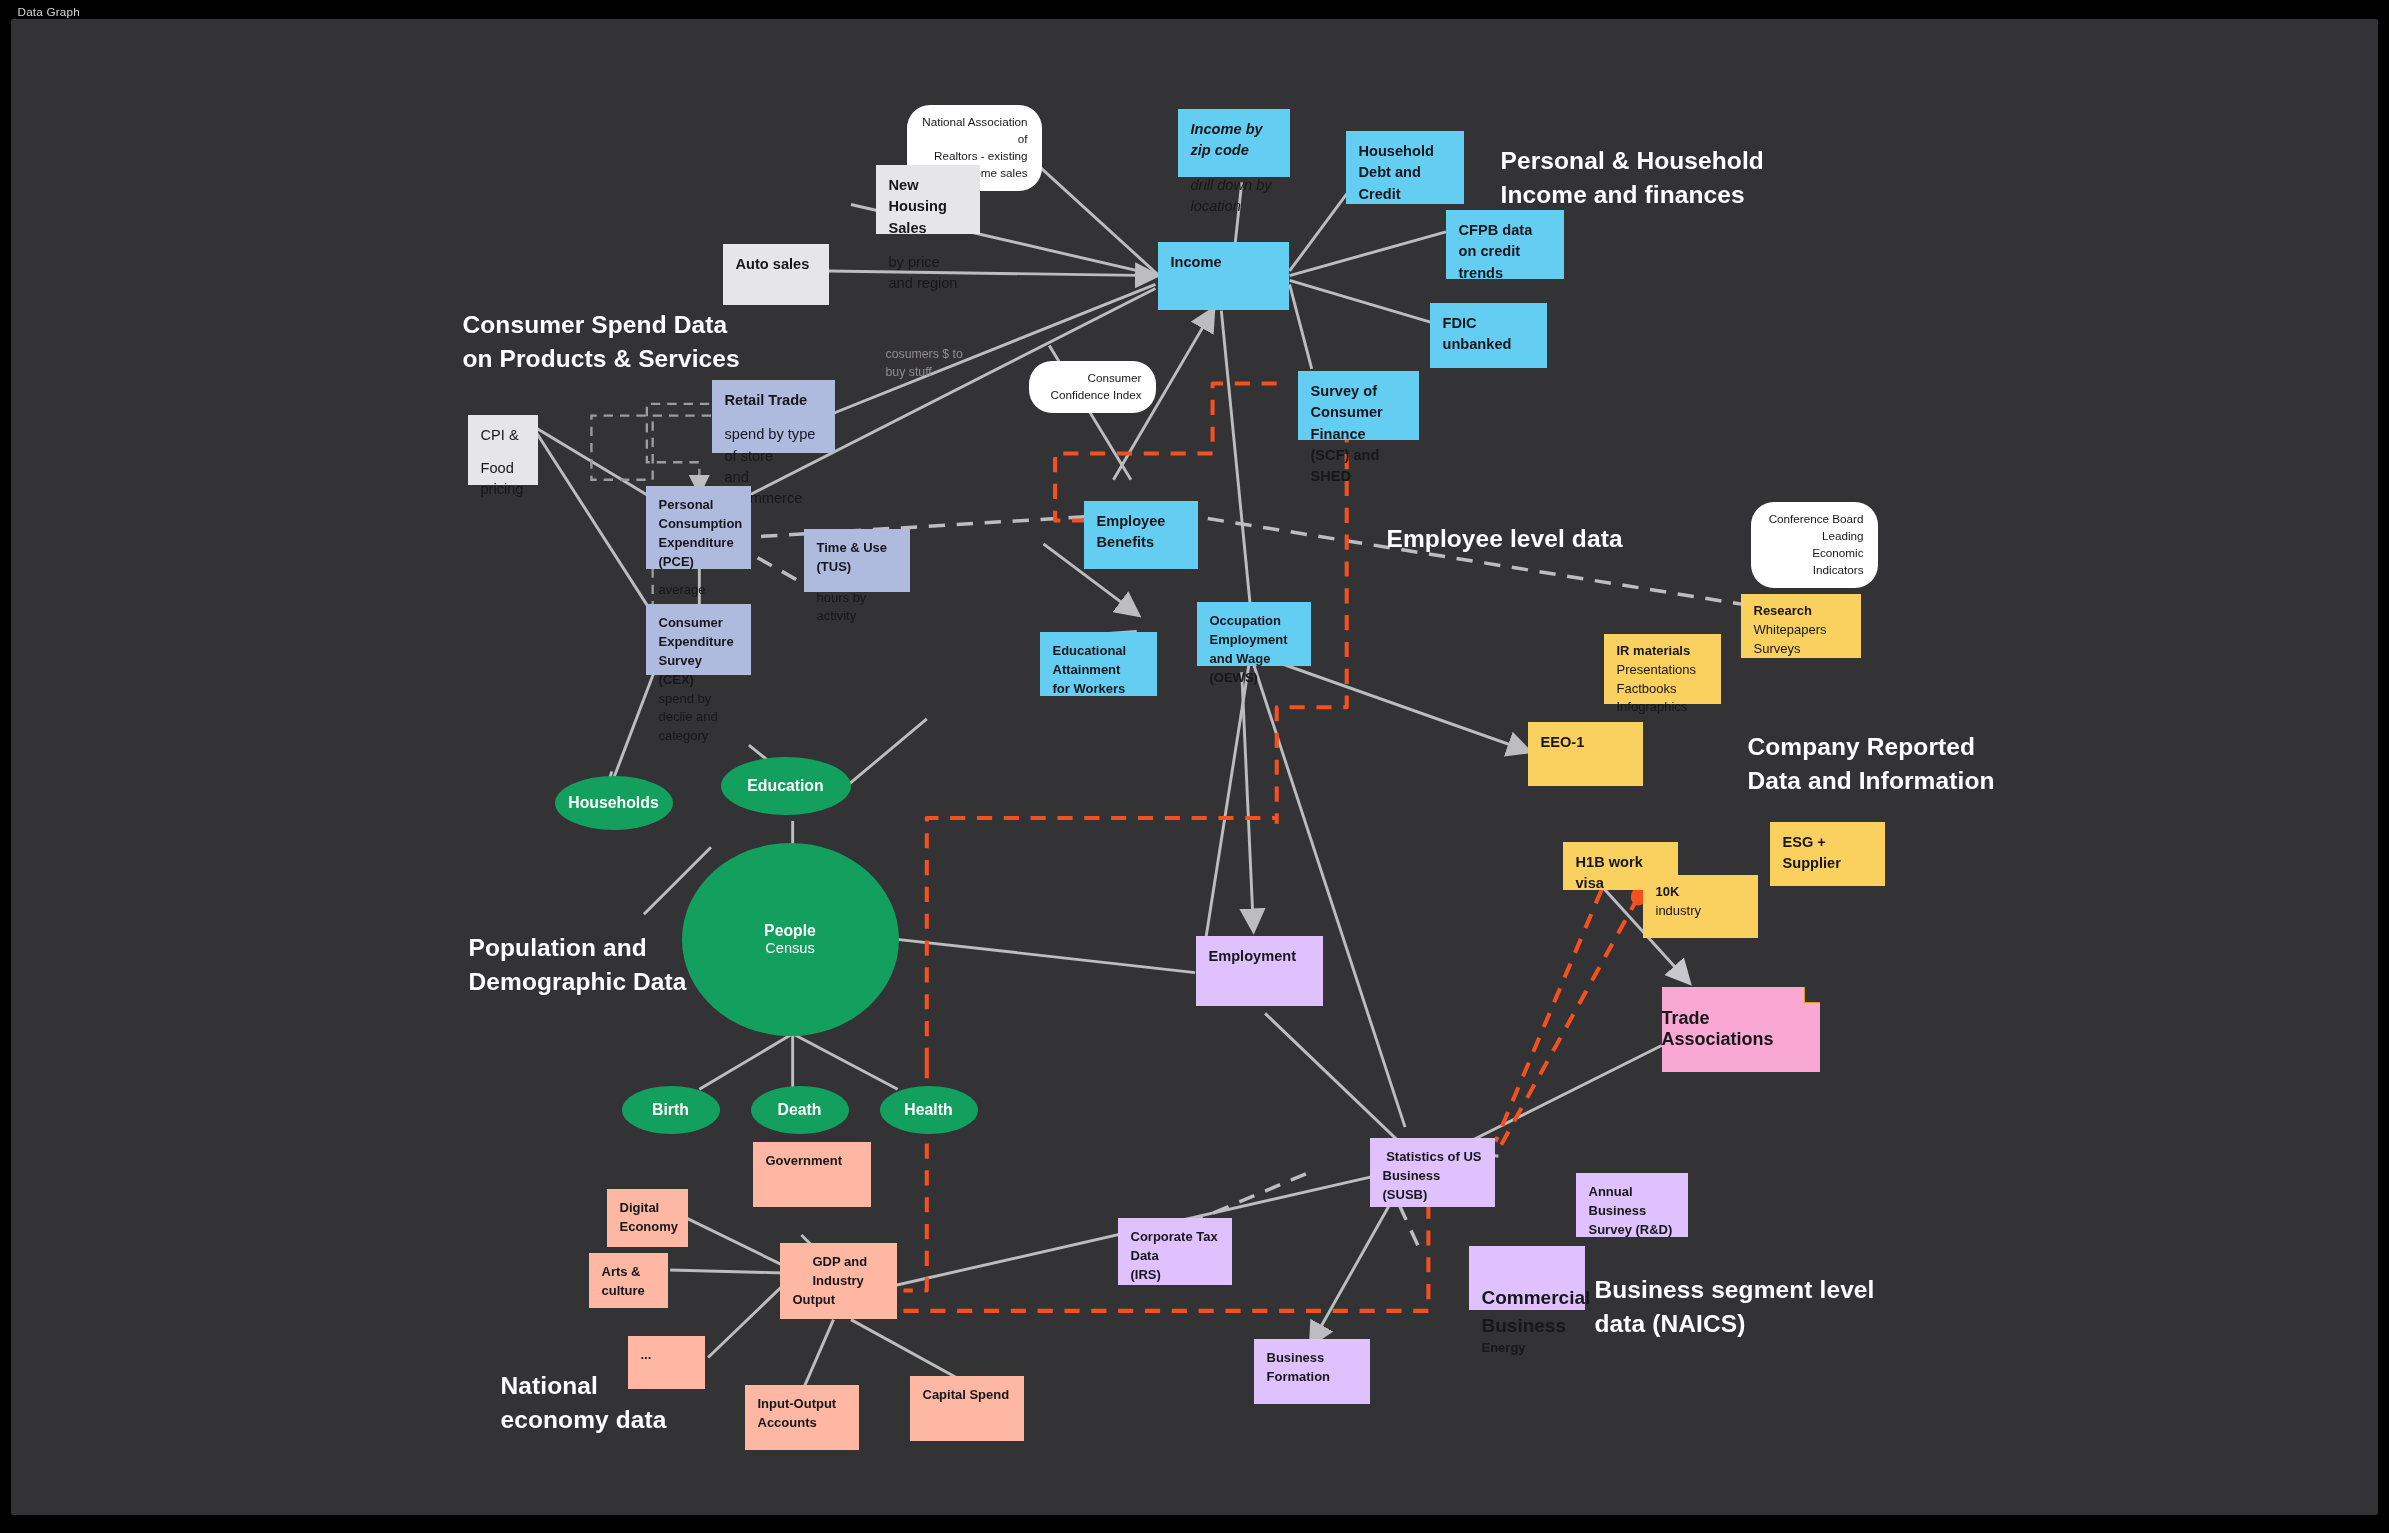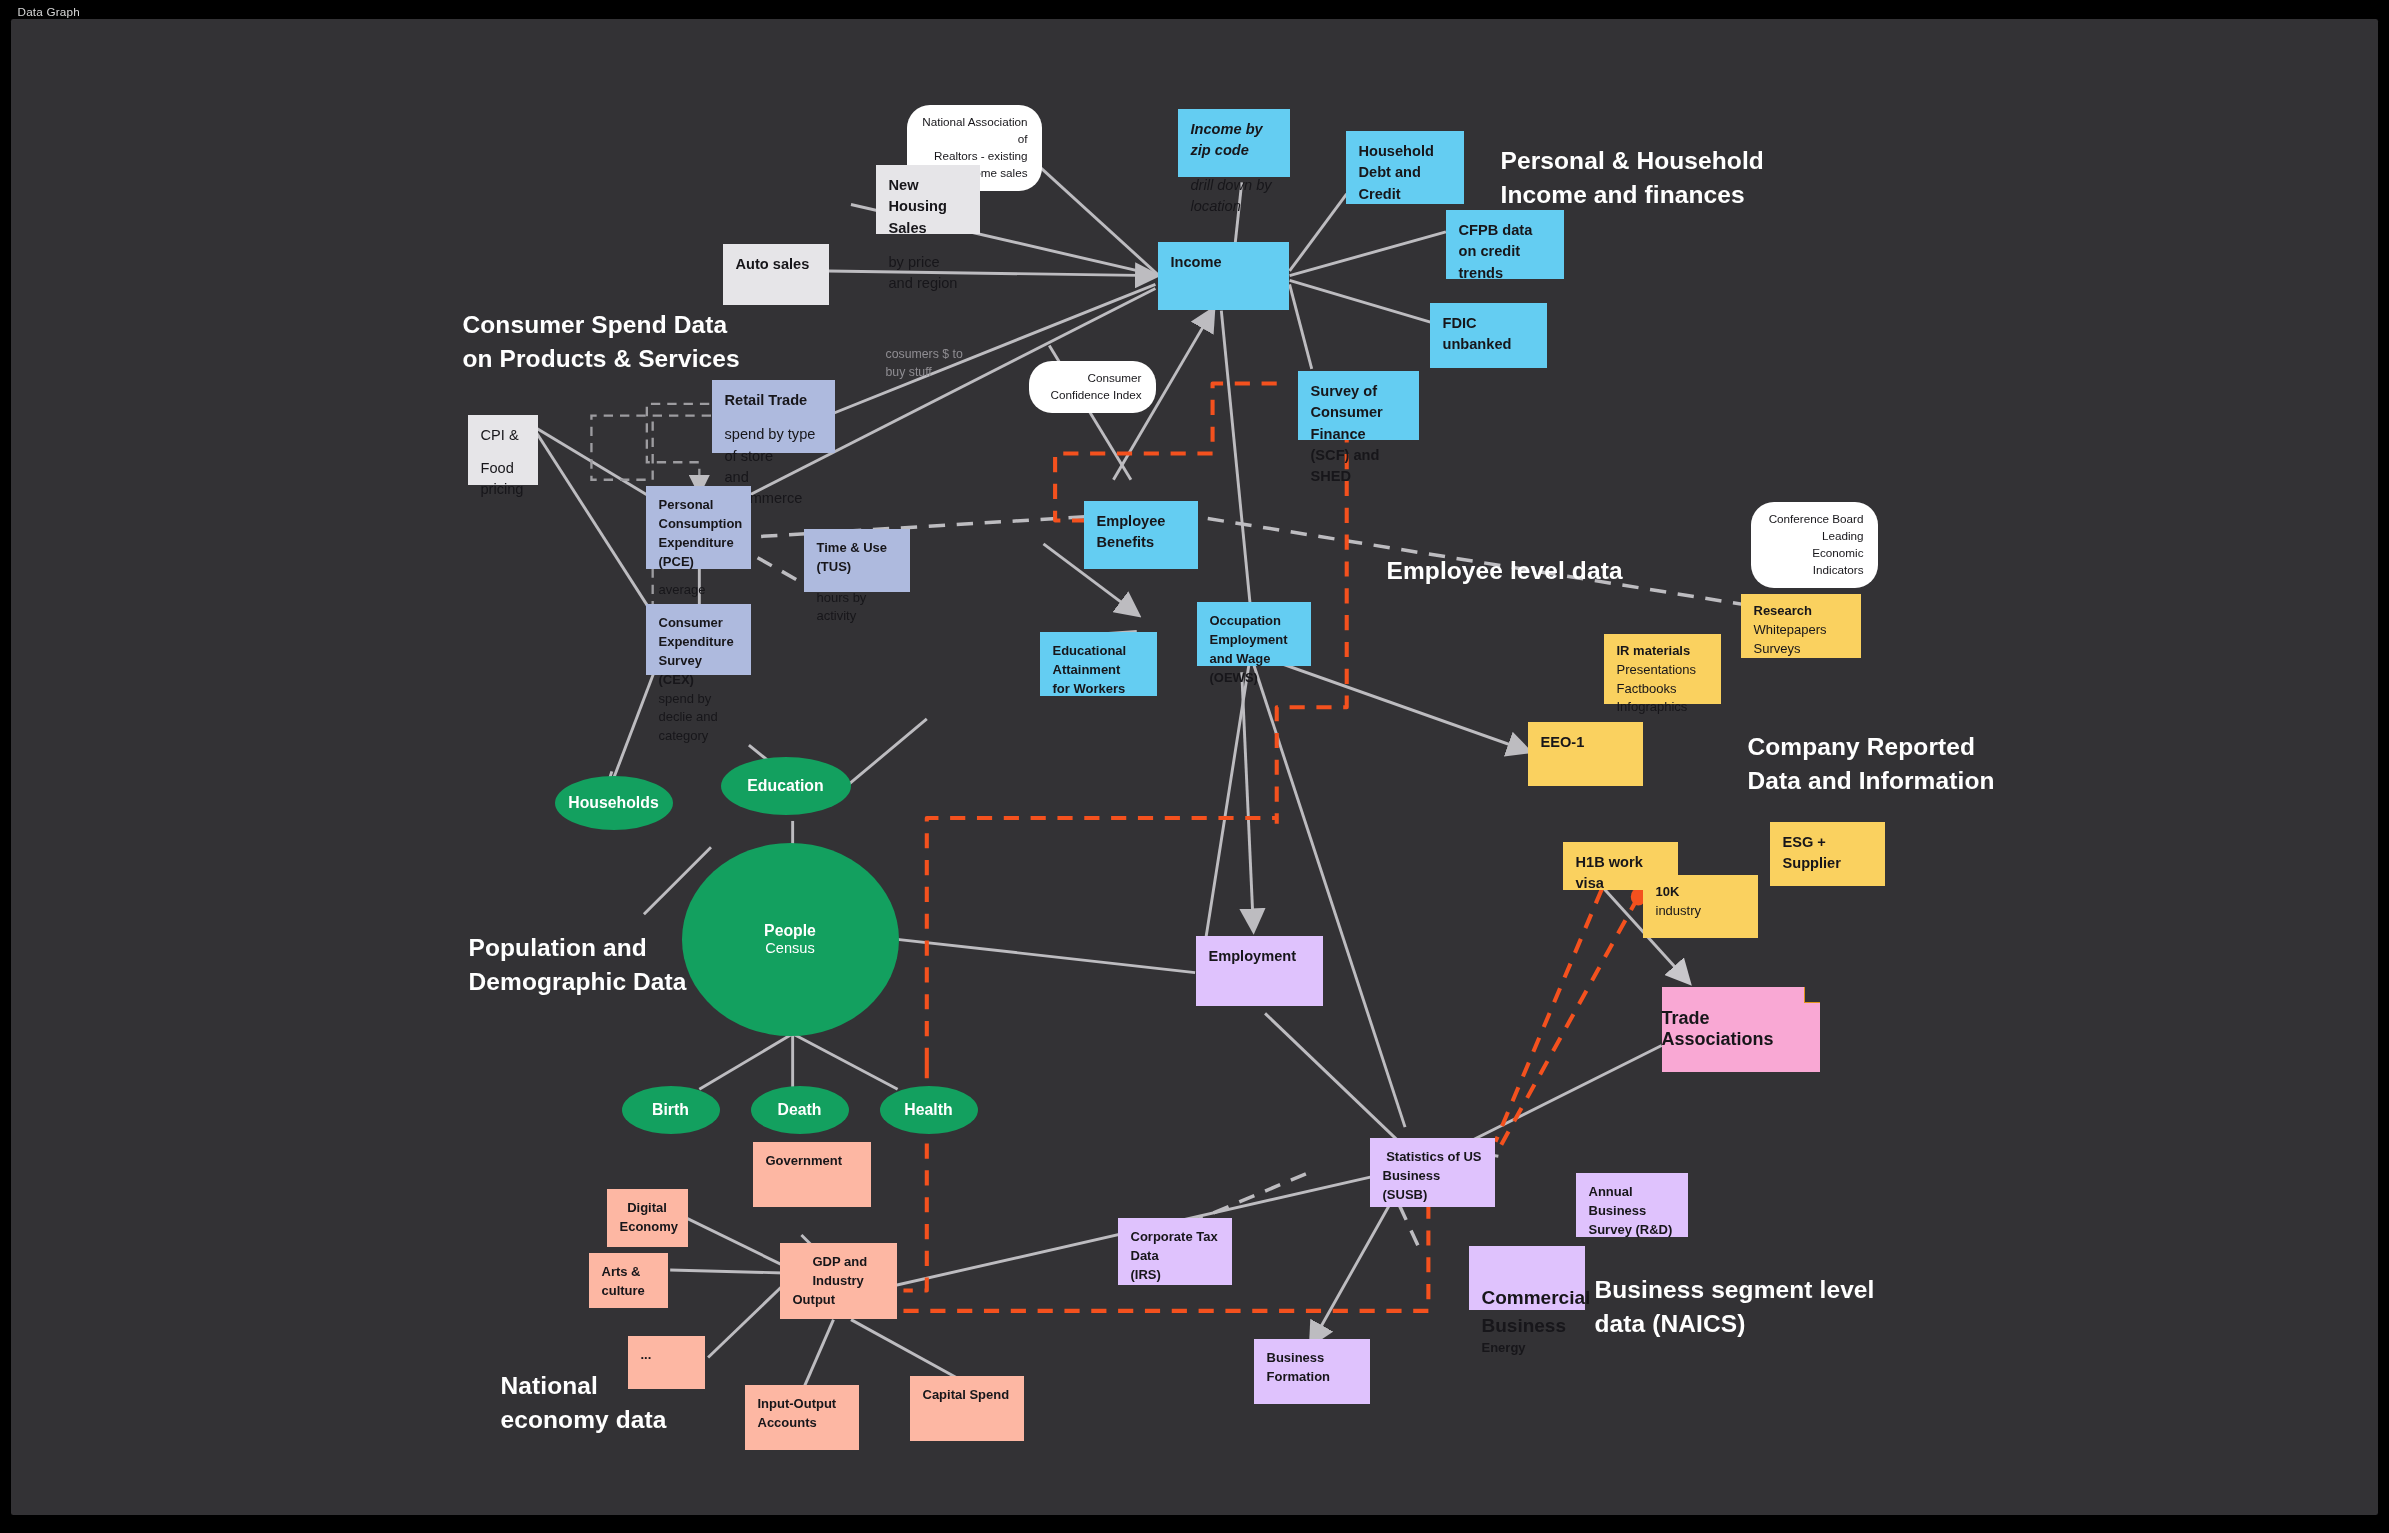--- a/index.html
+++ b/index.html
@@ -286,21 +286,21 @@
     </div>
 
     <div class="node rect purple" style="left:1243px;top:1320px;width:116px;height:65px;">
       <div class="t" style="font-size:13px;">Business Formation</div>
     </div>
 
     <div class="node rect salmon" style="left:742px;top:1123px;width:118px;height:65px;">
       <div class="t" style="font-size:13px;">Government</div>
     </div>
 
-    <div class="node rect salmon" style="left:596px;top:1170px;width:81px;height:58px;text-align:center;">
+    <div class="node rect salmon" style="left:596px;top:1170px;width:81px;height:58px;">
       <div class="t" style="font-size:13px;">Digital Economy</div>
     </div>
 
     <div class="node rect salmon" style="left:578px;top:1234px;width:79px;height:55px;">
       <div class="t" style="font-size:13px;">Arts &amp; culture</div>
     </div>
 
     <div class="node rect salmon" style="left:617px;top:1317px;width:77px;height:53px;">
       <div class="t" style="font-size:13px;">...</div>
     </div>
@@ -341,21 +341,21 @@
     <div class="section-title" style="left:1490px;top:125px;">
       <div>Personal &amp; Household</div>
       <div>Income and finances</div>
     </div>
 
     <div class="section-title" style="left:452px;top:289px;">
       <div>Consumer Spend Data</div>
       <div>on Products &amp; Services</div>
     </div>
 
-    <div class="section-title" style="left:1376px;top:535px;">
+    <div class="section-title" style="left:1376px;top:503px;">
       <div>Employee level data</div>
     </div>
 
     <div class="section-title" style="left:1737px;top:711px;">
       <div>Company Reported</div>
       <div>Data and Information</div>
     </div>
 
     <div class="section-title" style="left:458px;top:912px;">
       <div>Population and</div>

